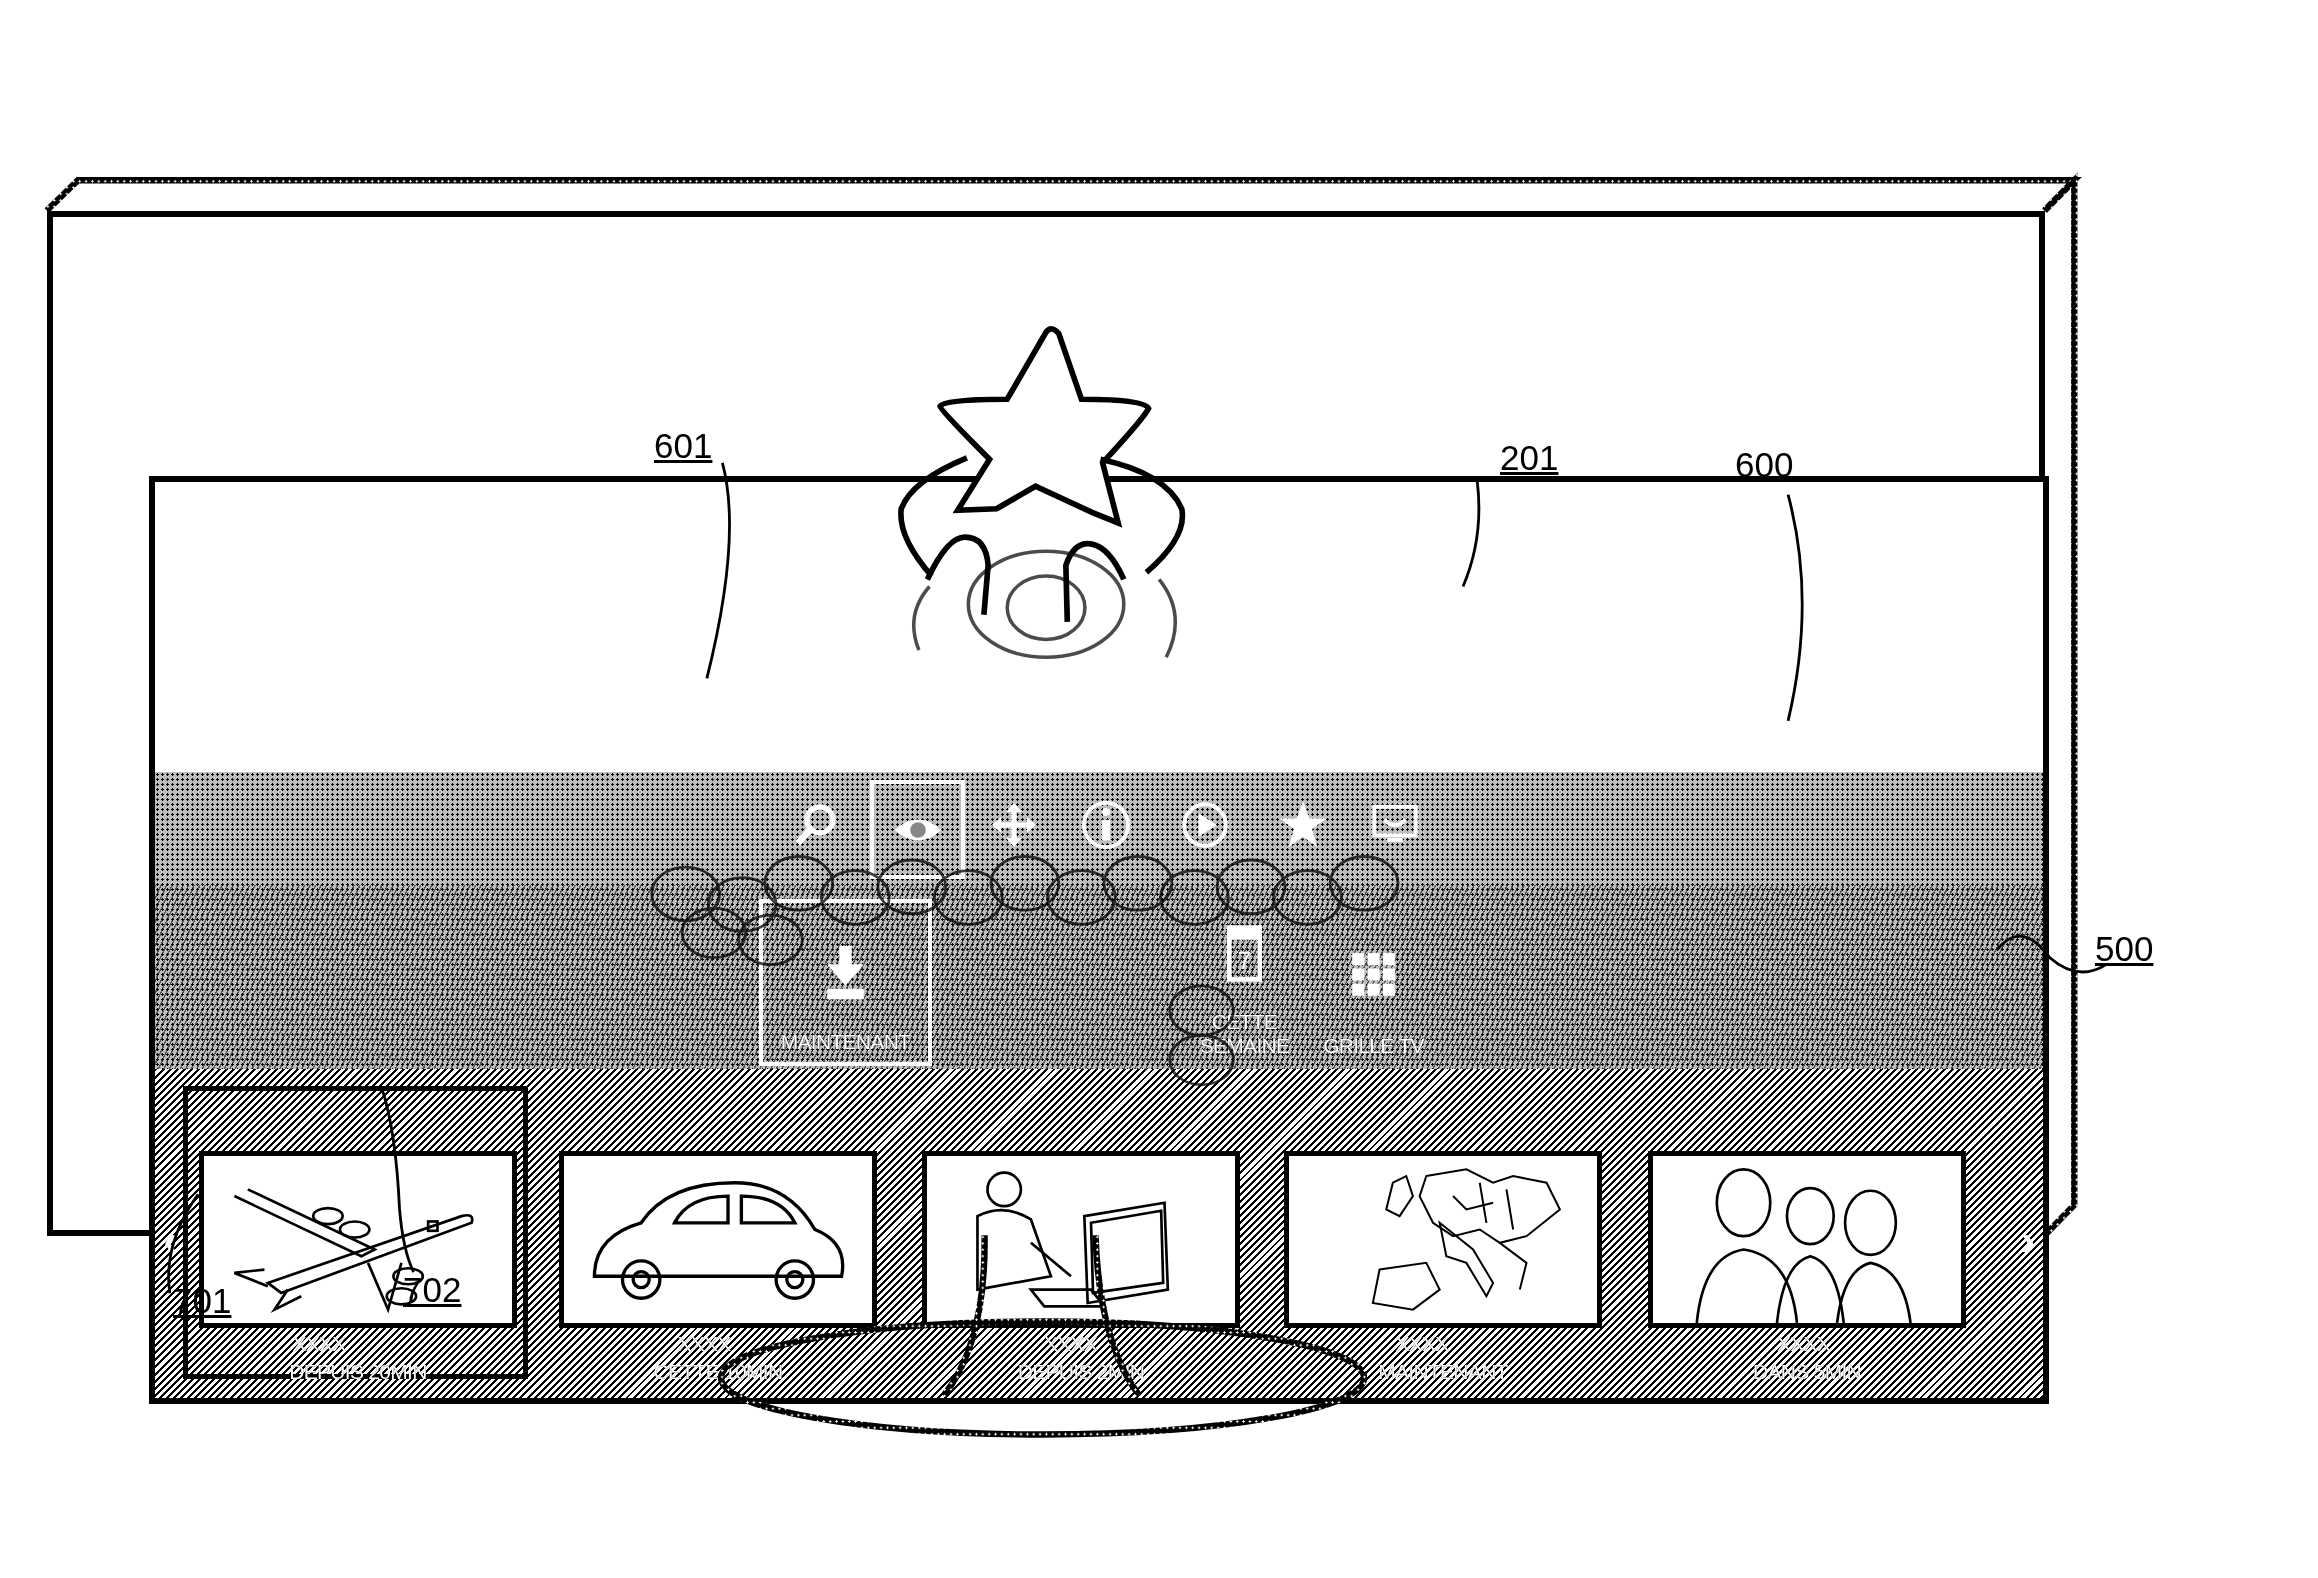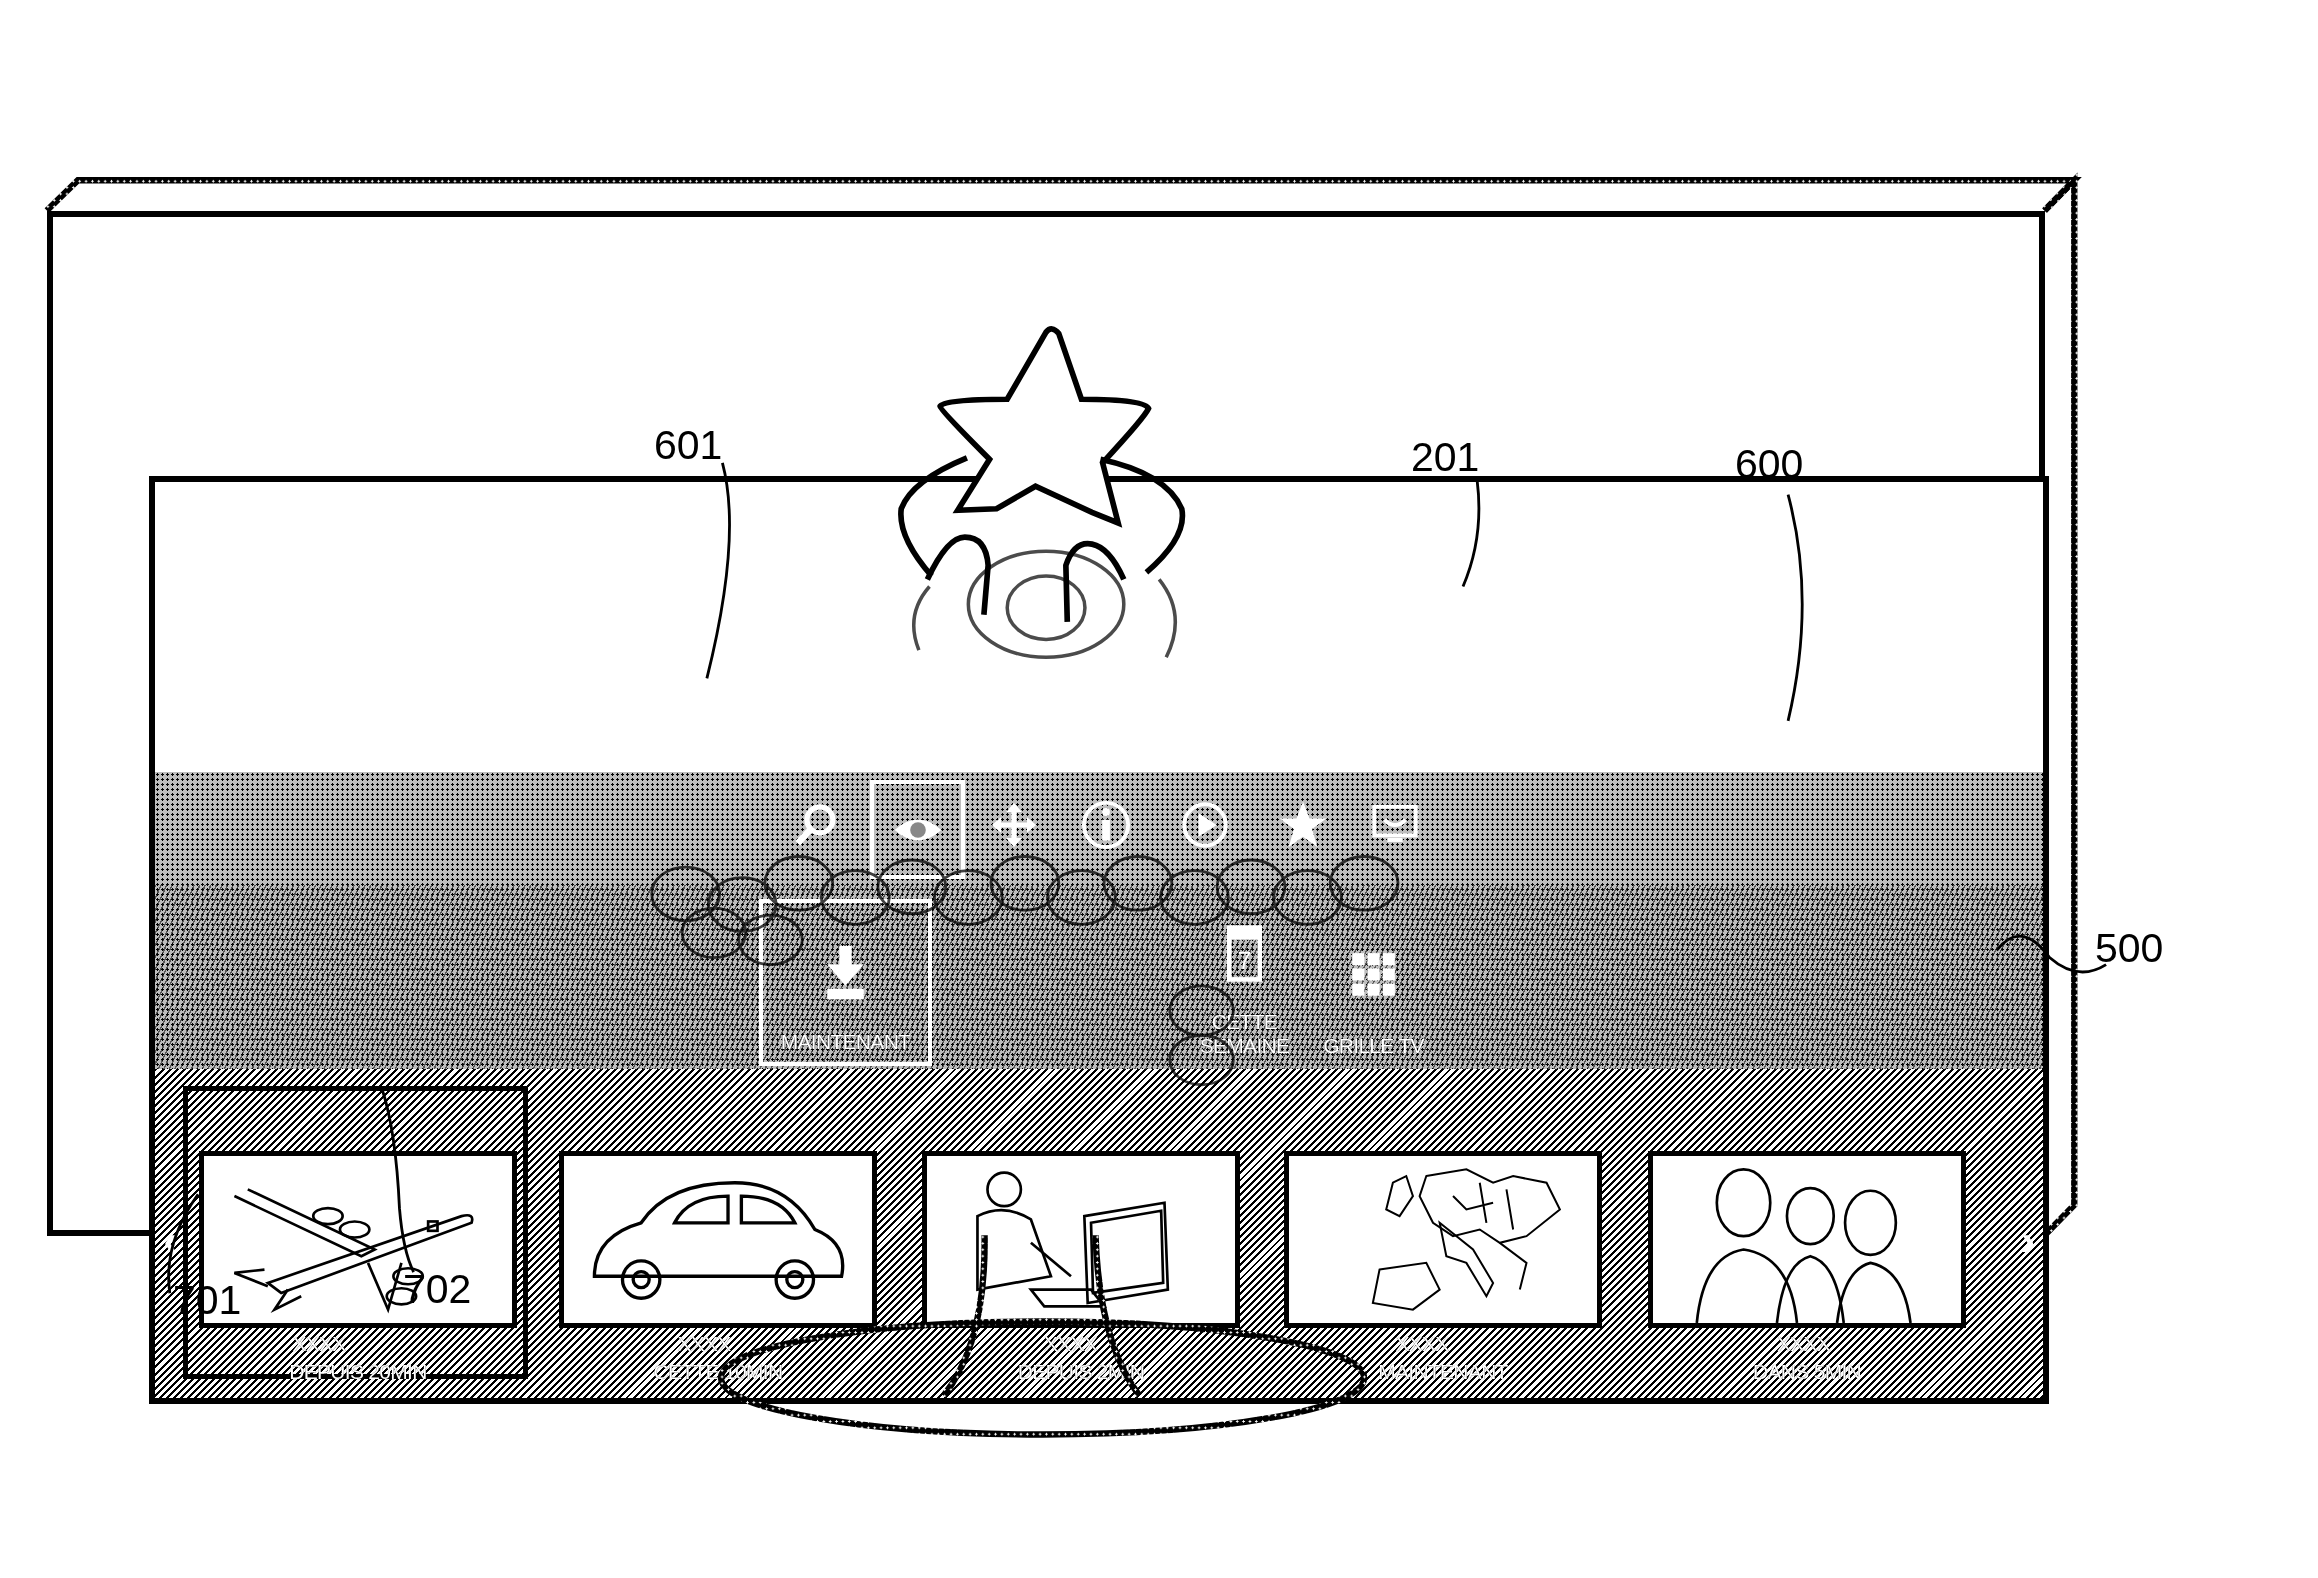--- a/index.html
+++ b/index.html
@@ -22,21 +22,21 @@
   .tile-row{position:absolute;left:0;top:417px;width:100%;height:170px;}
   .tile{position:absolute;top:0;width:173px;height:167px;display:flex;flex-direction:column;align-items:center;justify-content:flex-end;box-sizing:border-box;}
   .tile.selected{border:4.2px solid #fff;}
   .tile svg{width:61px;height:61px;margin-bottom:25.4px;}
   .tile-label{color:#fff;font-size:21px;line-height:24px;text-align:center;margin-bottom:8.5px;text-shadow:0 0 0.7px #000;letter-spacing:-0.7px;}
   .thumb{position:absolute;top:669px;width:318px;height:177px;background:#fff;border:5px solid #000;box-sizing:border-box;overflow:hidden;}
   .thumb svg{width:100%;height:100%;}
   .thumb-cap{position:absolute;top:848px;width:318px;text-align:center;color:#fff;font-size:21px;line-height:28px;letter-spacing:-0.7px;text-shadow:0 0 0.7px #000;}
   .focus-701{position:absolute;left:28px;top:604px;width:345px;height:293px;border:5px solid #000;box-sizing:border-box;}
   .arrow{position:absolute;top:738px;color:#fff;font-size:42px;font-weight:bold;line-height:42px;}
-  .ref{position:absolute;font-size:41px;line-height:35px;}
+  .ref{position:absolute;font-size:35px;line-height:35px;text-decoration:underline;}
   svg.overlay{position:absolute;left:0;top:0;width:2319px;height:1578px;pointer-events:none;}
 </style>
 </head>
 <body>
 
 <svg class="overlay" viewBox="0 0 3281 2233">
   <defs>
     <pattern id="plus" width="9" height="9" patternUnits="userSpaceOnUse">
       <rect width="9" height="9" fill="#000"></rect>
       <path d="M4.5 2.5v4M2.5 4.5h4" stroke="#fff" stroke-width="1.2"></path>
@@ -273,18 +273,18 @@
     <path d="M1022 655 Q1050 760 1000 960"></path>
     <path d="M2090 680 Q2100 760 2070 830"></path>
     <path d="M2530 700 Q2570 850 2530 1020"></path>
     <path d="M2825 1345 Q2860 1300 2900 1355 Q2940 1390 2980 1365"></path>
     <path d="M280 1690 Q230 1760 240 1830"></path>
     <path d="M540 1540 Q560 1600 565 1710 Q570 1770 585 1800"></path>
   </g>
 </svg>
 
 <div class="ref" style="left:654px;top:428px">601</div>
-<div class="ref" style="left:1411px;top:440px">201</div>
+<div class="ref" style="left:1500px;top:440px">201</div>
 <div class="ref" style="left:1735px;top:447px">600</div>
 <div class="ref" style="left:2095px;top:931px">500</div>
 <div class="ref" style="left:173px;top:1283px">701</div>
 <div class="ref" style="left:403px;top:1272px">702</div>
 
 
 </body></html>

